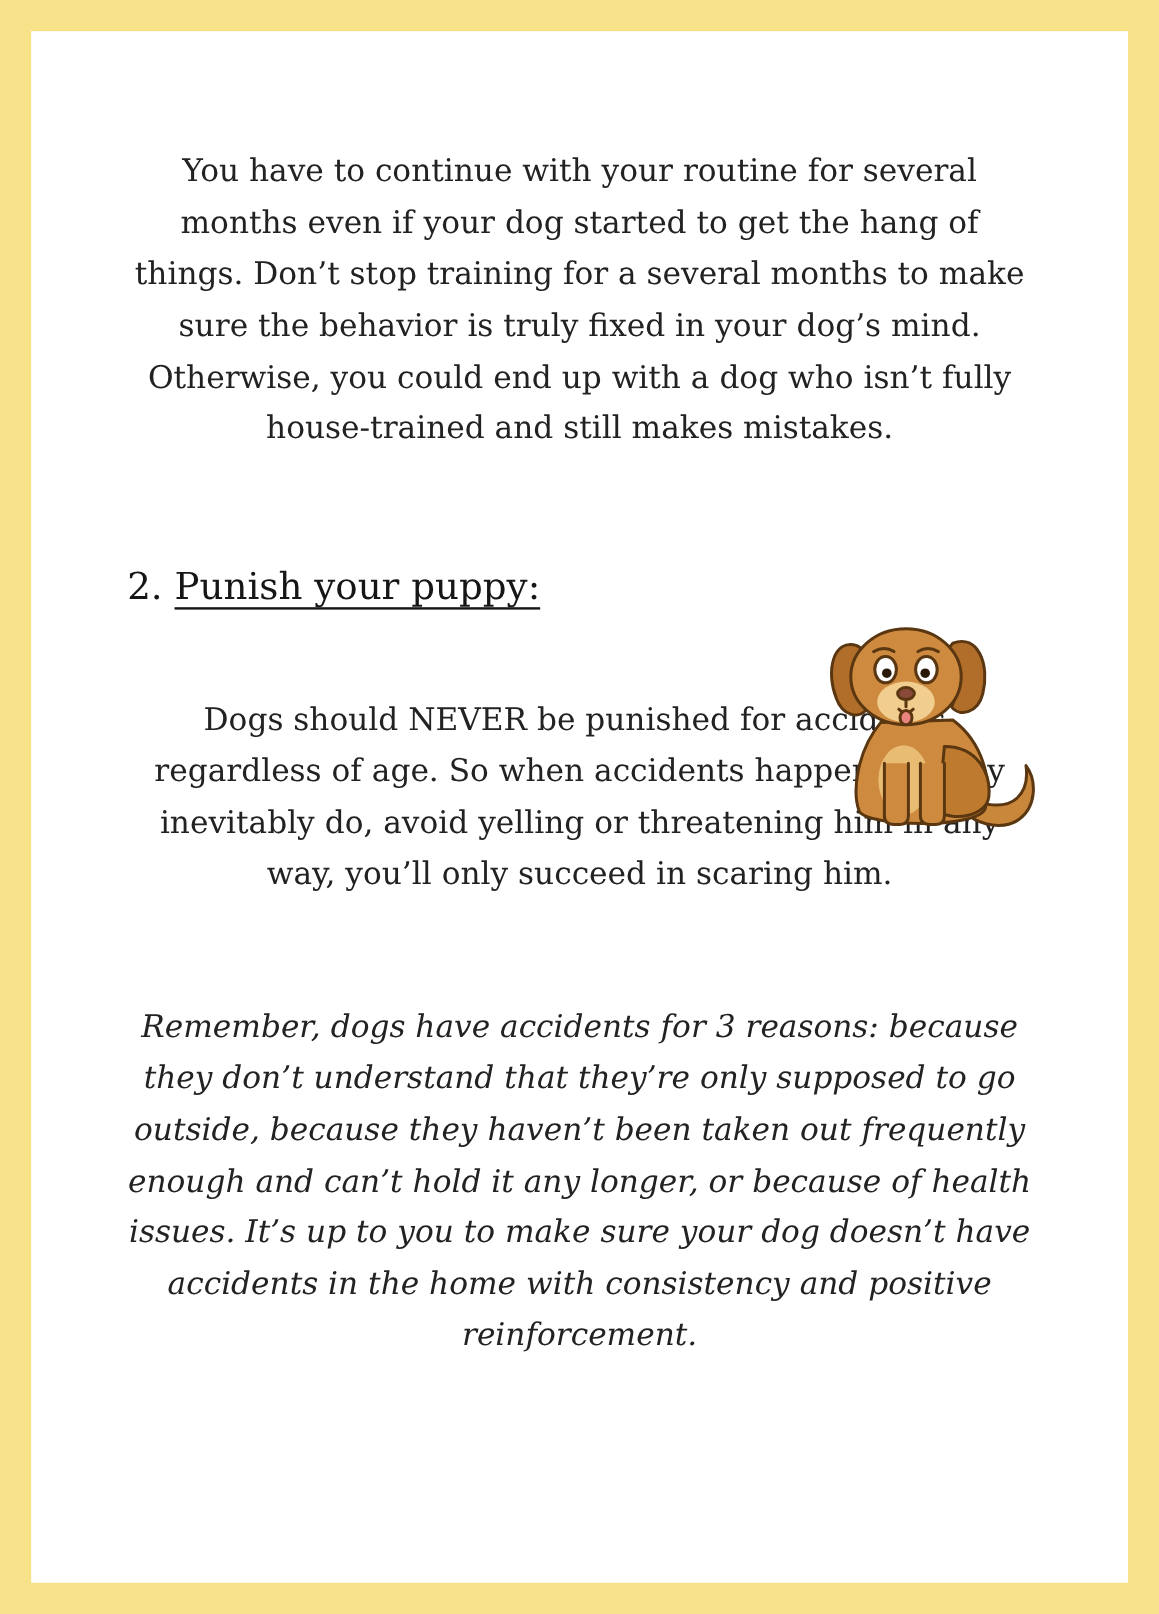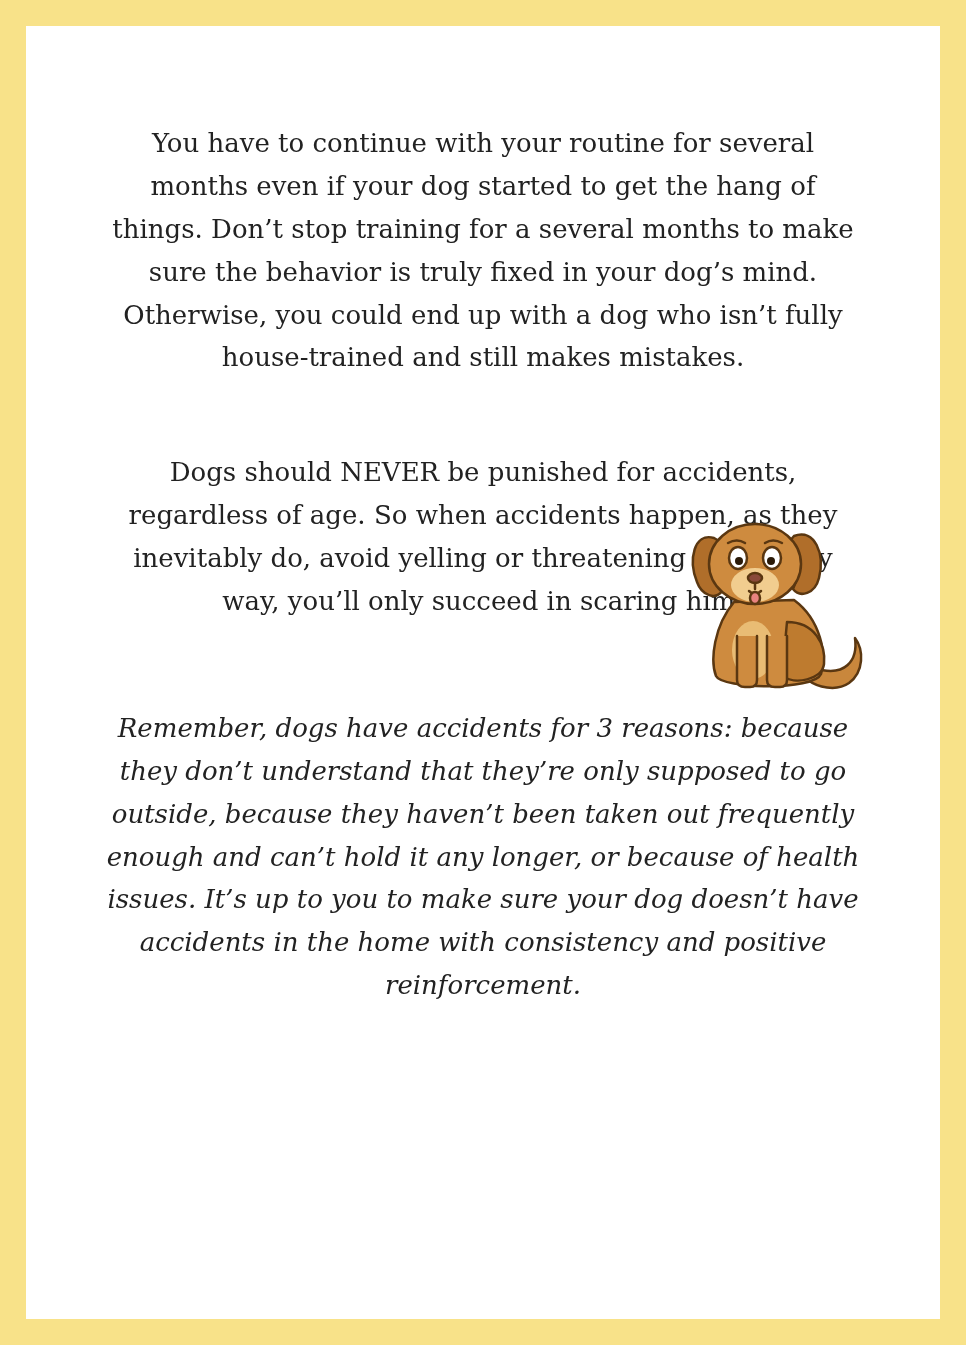--- a/index.html
+++ b/index.html
@@ -72,20 +72,21 @@
 
 <div class="frame">
   <div class="page">
 
 
     <section>
       <p class="body-par par-1">You have to continue with your routine for several months even if your dog started to get the hang of things. Don’t stop training for a several months to make sure the behavior is truly fixed in your dog’s mind. Otherwise, you could end up with a dog who isn’t fully house-trained and still makes mistakes.</p>
     </section>
 
     <section>
+      <h2 class="section-heading heading-2"><span>2. </span><span class="u">Punish your puppy:</span></h2>
       <p class="body-par par-2">Dogs should NEVER be punished for accidents, regardless of age. So when accidents happen, as they inevitably do, avoid yelling or threatening him in any way, you’ll only succeed in scaring him.</p>
       <p class="body-par par-3">Remember, dogs have accidents for 3 reasons: because they don’t understand that they’re only supposed to go outside, because they haven’t been taken out frequently enough and can’t hold it any longer, or because of health issues. It’s up to you to make sure your dog doesn’t have accidents in the home with consistency and positive reinforcement.</p>
     </section>
 
     <div class="puppy">
       <svg width="196" height="190" viewBox="0 0 196 190">
         <g stroke="#5a3711" stroke-width="2.5" stroke-linejoin="round" stroke-linecap="round">
 
           <path d="M140 156 C172 166 184 148 181 126 C190 138 190 160 175 171 C162 180 143 175 134 168 Z" fill="#C9873C"></path>
 

